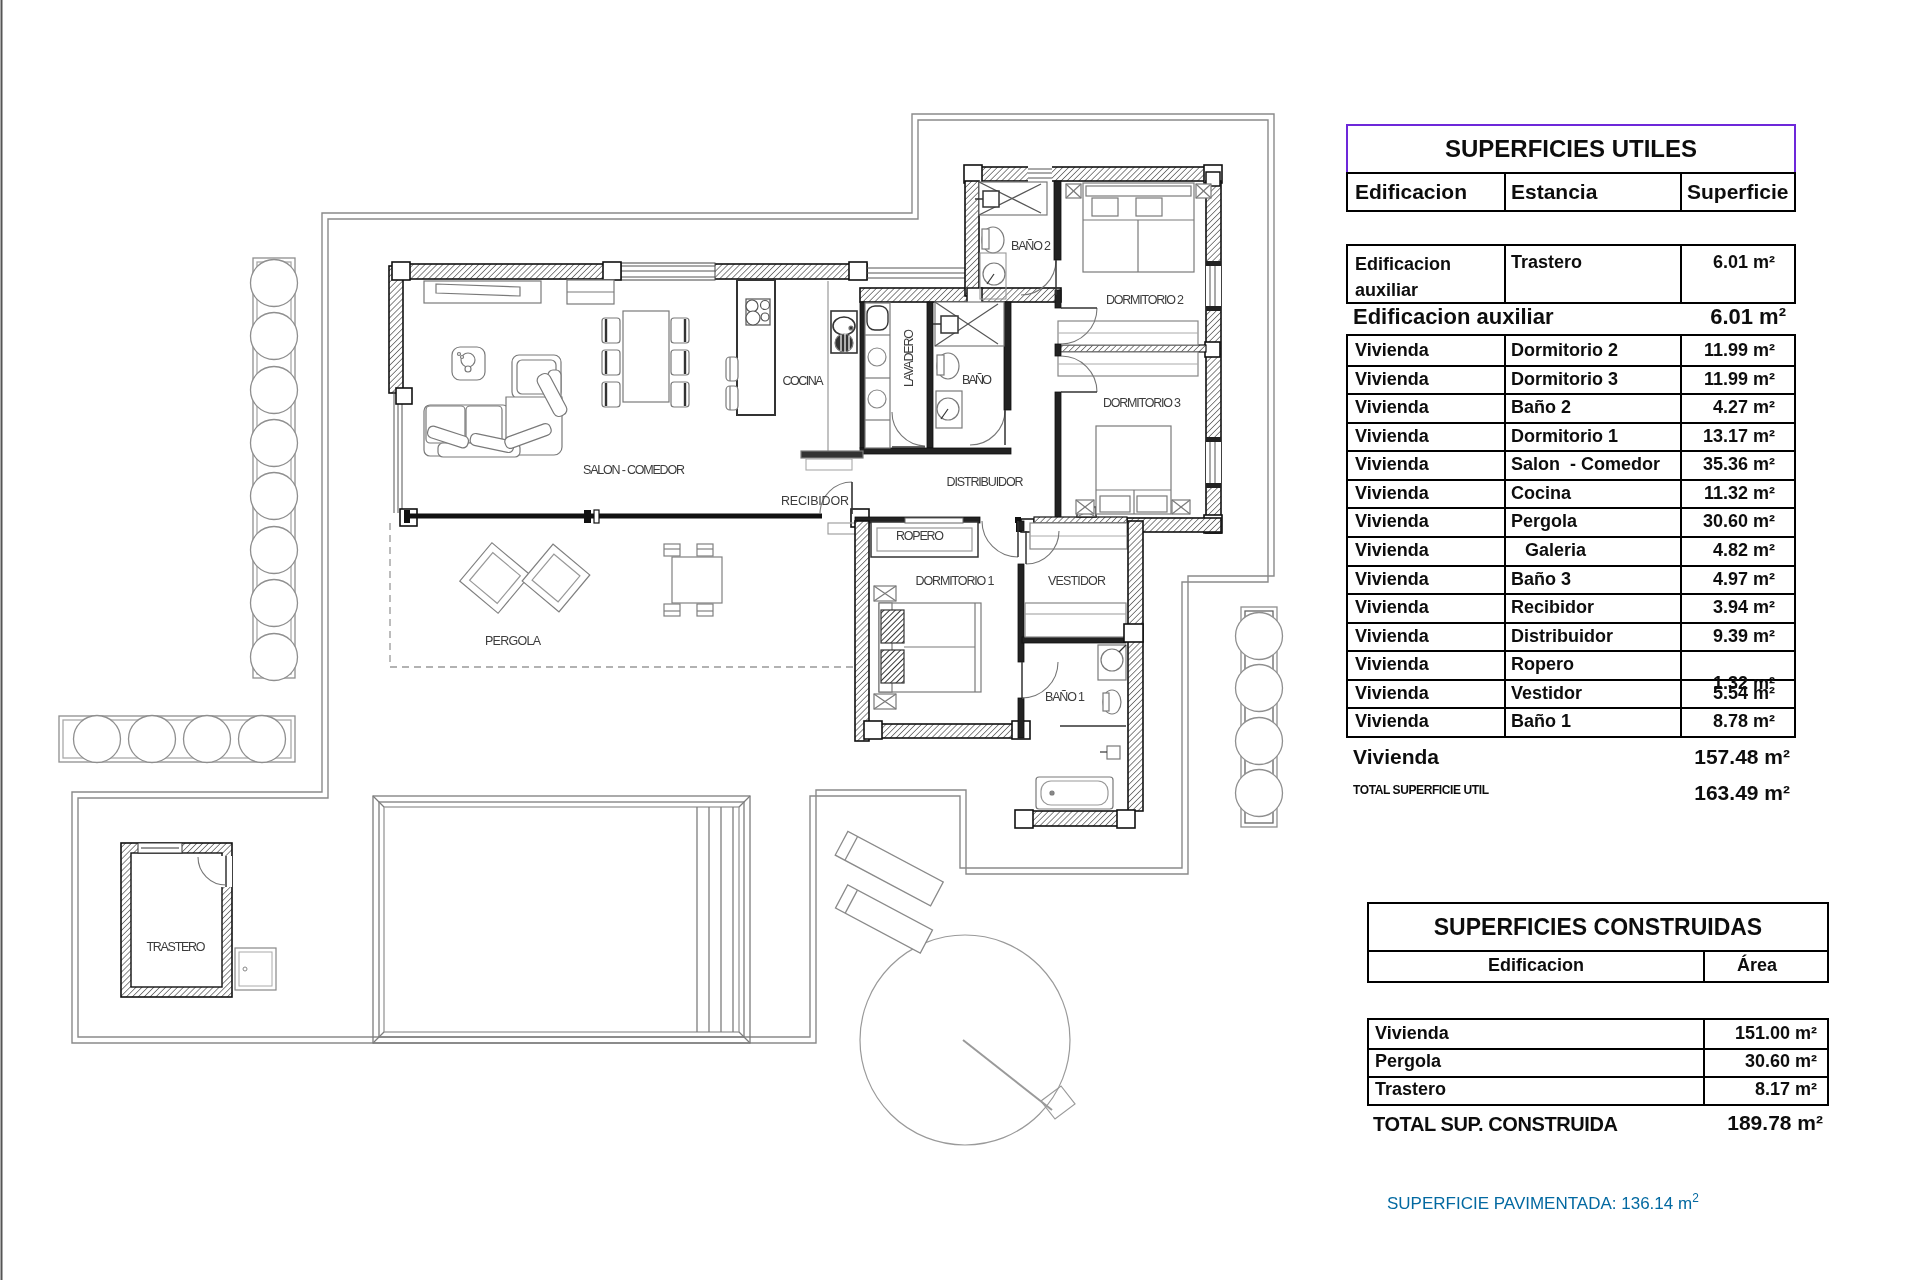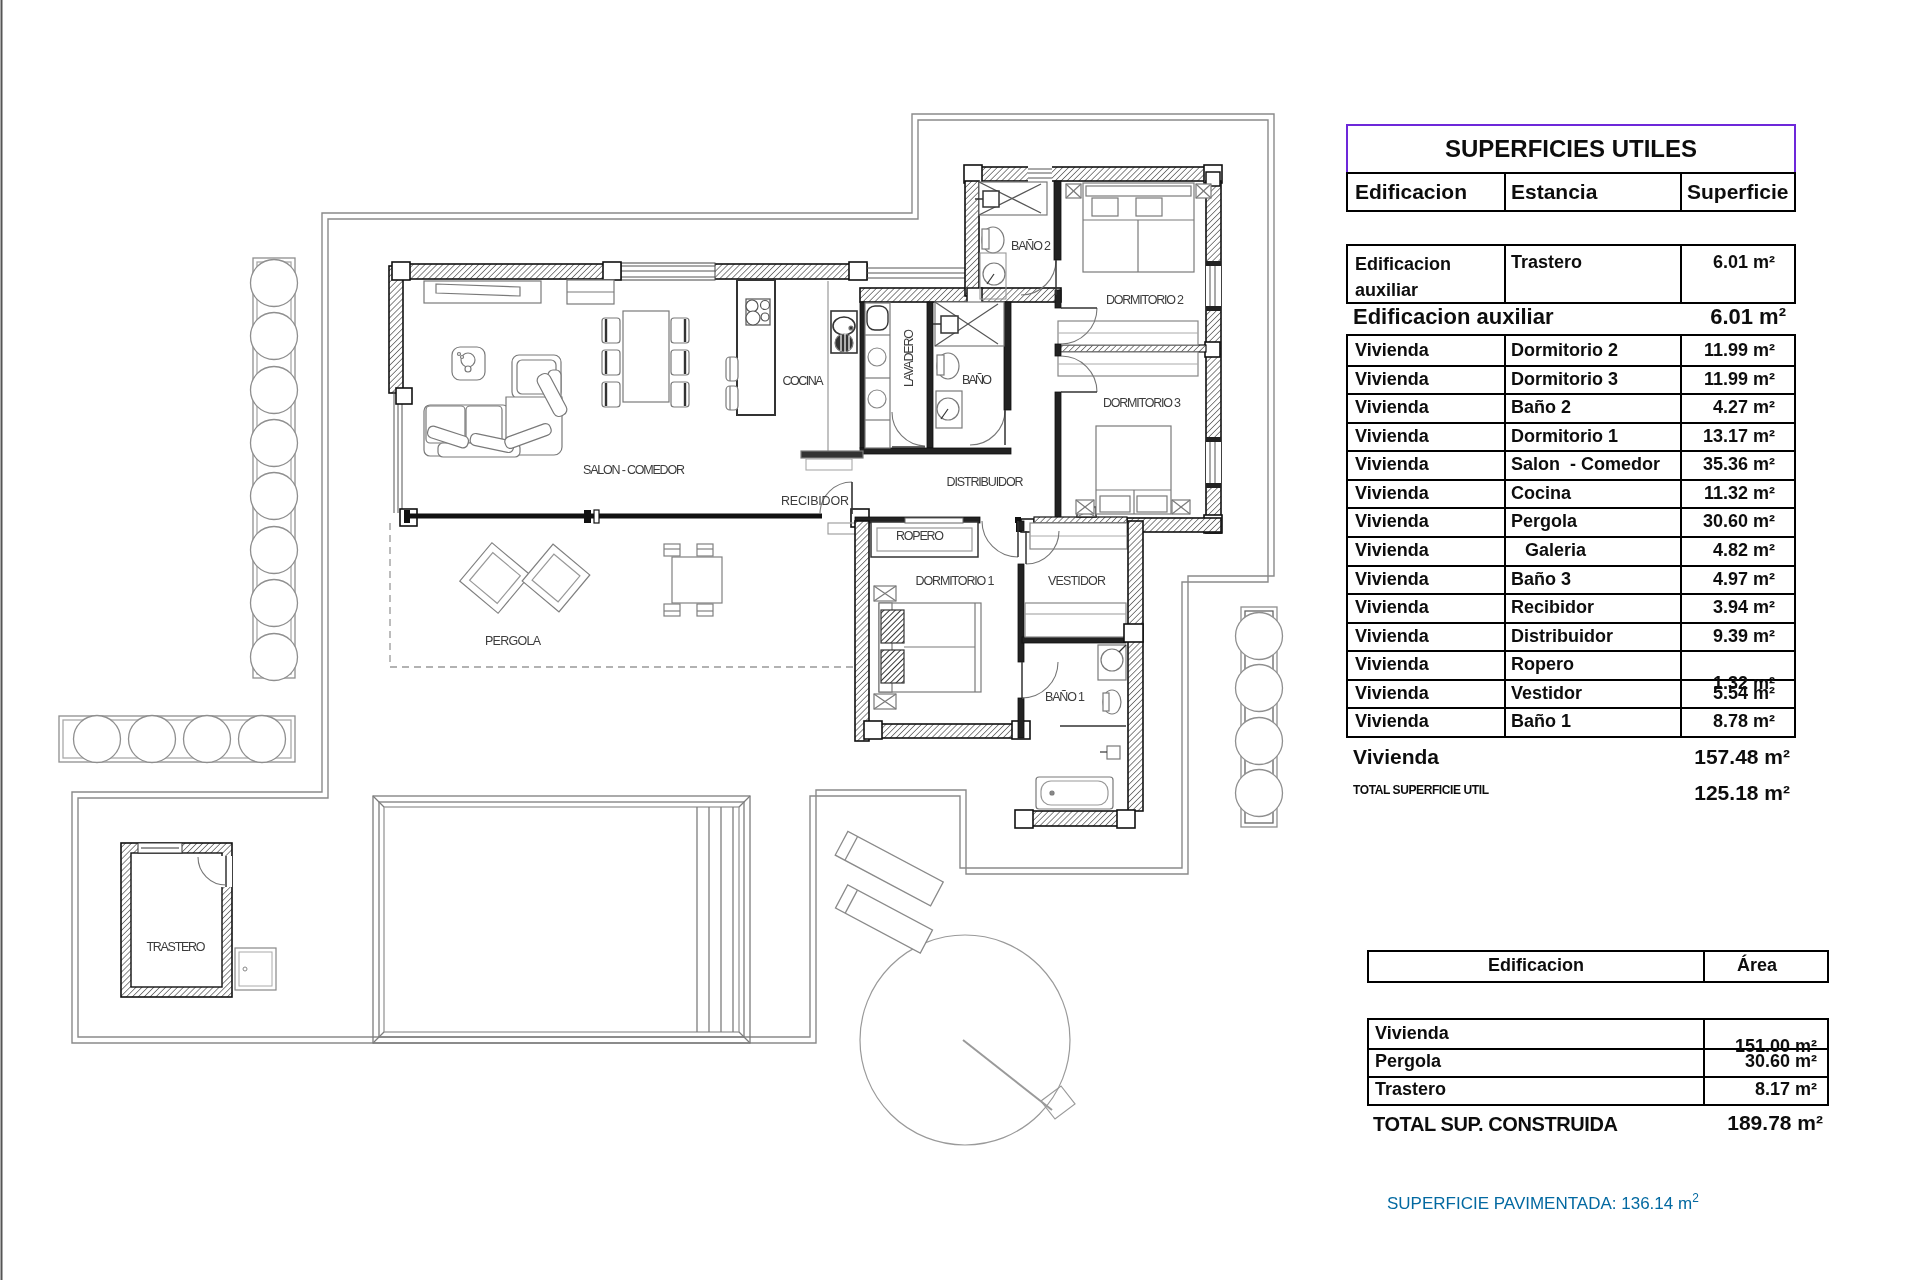--- a/index.html
+++ b/index.html
@@ -510,34 +510,37 @@
       <div class="cell" style="left:163px;top:346.9px;">Vestidor</div>
       <div class="cellr" style="left:339px;top:346.9px;width:88px;">5.54 m²</div>
   <div class="cell" style="left:7px;top:375.4px;">Vivienda</div>
       <div class="cell" style="left:163px;top:375.4px;">Baño 1</div>
       <div class="cellr" style="left:339px;top:375.4px;width:88px;">8.78 m²</div>
 </div>
 
 <div class="cell big" style="left:1353px;top:745px;">Vivienda</div>
 <div class="cellr big" style="left:1650px;top:745px;width:140px;">157.48 m²</div>
 <div class="cell" style="left:1353px;top:783px;font-size:12px;letter-spacing:-0.4px;">TOTAL SUPERFICIE UTIL</div>
-<div class="cellr big" style="left:1650px;top:781px;width:140px;">125.18 m²</div>
-
+<div class="cellr big" style="left:1650px;top:781px;width:140px;">163.49 m²</div>
+
+<div class="abs" style="left:1367px;top:902px;width:458px;height:46px;border:2px solid #000;">
+  <div style="text-align:center;font-weight:bold;font-size:23px;line-height:46px;color:#0d0d0d;">SUPERFICIES CONSTRUIDAS</div>
+</div>
 <div class="abs" style="left:1367px;top:950px;width:458px;height:29px;border:2px solid #000;">
   <div class="abs" style="left:334px;top:0;width:0;height:29px;border-left:2px solid #000;"></div>
   <div class="cell" style="left:0;top:3px;width:334px;text-align:center;">Edificacion</div>
   <div class="cell" style="left:334px;top:3px;width:108px;text-align:center;">Área</div>
 </div>
 <div class="abs" style="left:1367px;top:1018px;width:458px;height:84px;border:2px solid #000;">
   <div class="abs" style="left:334px;top:0;width:0;height:84px;border-left:2px solid #000;"></div>
   <div class="abs" style="left:0;top:28px;width:458px;border-top:2px solid #000;"></div>
   <div class="abs" style="left:0;top:56px;width:458px;border-top:2px solid #000;"></div>
   <div class="cell" style="left:6px;top:3px;">Vivienda</div>
   <div class="cell" style="left:6px;top:31px;">Pergola</div>
   <div class="cell" style="left:6px;top:59px;">Trastero</div>
-  <div class="cellr" style="left:340px;top:16px;width:108px;">151.00 m²</div>
+  <div class="cellr" style="left:340px;top:3px;width:108px;">151.00 m²</div>
   <div class="cellr" style="left:340px;top:31px;width:108px;">30.60 m²</div>
   <div class="cellr" style="left:340px;top:59px;width:108px;">8.17 m²</div>
 </div>
 <div class="cell" style="left:1373px;top:1113px;font-size:20px;letter-spacing:-0.4px;">TOTAL SUP. CONSTRUIDA</div>
 <div class="cellr big" style="left:1650px;top:1111px;width:173px;">189.78 m²</div>
 <div class="abs" style="left:1387px;top:1191px;font-size:17px;color:#0369a1;">SUPERFICIE PAVIMENTADA: 136.14 m<sup>2</sup></div>
 </div>
 
 </body></html>

